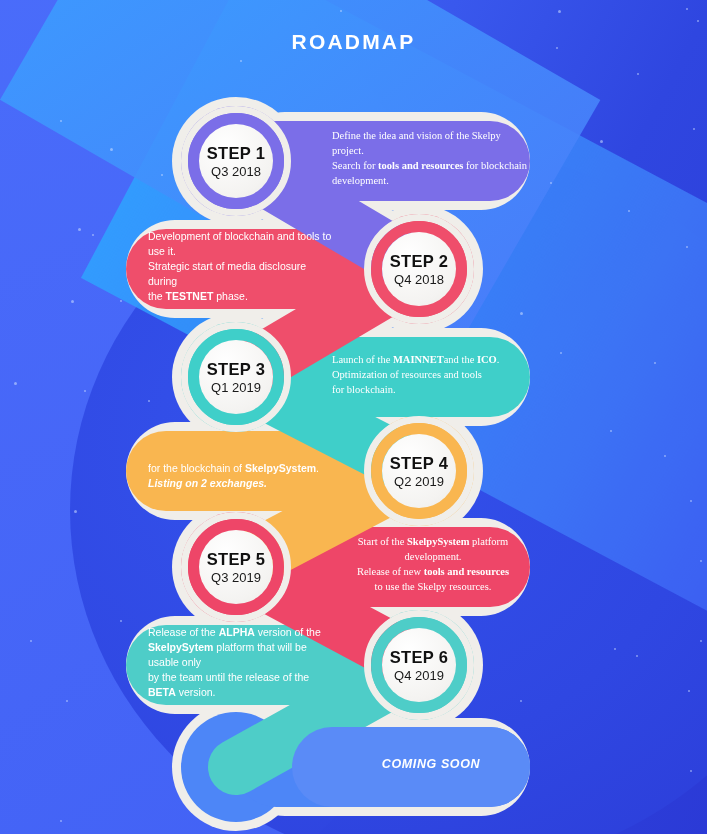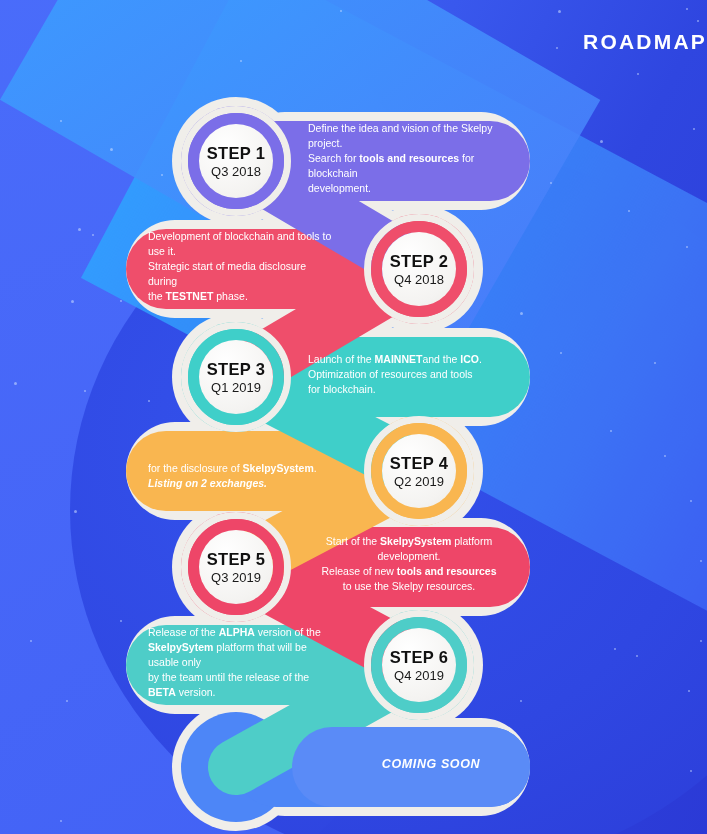--- a/index.html
+++ b/index.html
@@ -45,21 +45,21 @@
   }
   .stars{position:absolute;inset:0;pointer-events:none;}
   .star{position:absolute;border-radius:50%;background:#cfe0ff;opacity:.55;}
 
   
   .track{position:absolute;inset:0;}
 
   
   .title{
     position:absolute;left:0;right:0;top:30px;
-    text-align:right;color:#ffffff;
+    text-align:center;color:#ffffff;
     font-size:21px;font-weight:bold;letter-spacing:2.2px;
   }
 
   
   .row{position:absolute;left:0;width:707px;height:110px;}
   .r1{top:106px}.r2{top:214px}.r3{top:322px}.r4{top:416px}
   .r5{top:512px}.r6{top:610px}.r7{top:712px}
 
   
   .bubble{
@@ -68,21 +68,21 @@
     display:flex;align-items:center;
     box-sizing:border-box;
     color:#ffffff;
   }
   .bubble p{
     margin:0;font-size:10.5px;line-height:15px;
     color:#ffffff;
   }
   .bubble b{font-weight:bold;}
   .bubble i.bi{font-weight:bold;font-style:italic;}
-  .bubble-right{left:280px;width:230px;padding:0 0 0 28px;}
+  .bubble-right{left:304px;width:230px;padding:0 0 0 28px;font-family:Liberation Serif, serif;}
   .bubble-left{left:126px;width:236px;padding:0 28px 0 22px;}
   .bubble-coming{
     left:296px;width:234px;justify-content:center;padding:0;
   }
   .bubble-coming p{
     font-weight:bold;font-style:italic;font-size:12.5px;letter-spacing:.6px;margin-left:36px;
   }
 
   
   .node{
@@ -291,21 +291,21 @@
           <div class="inner" style="border-color: rgb(63, 207, 201);">
             <div class="disc">
               <div class="sname">STEP 3</div>
               <div class="sdate">Q1 2019</div>
             </div>
           </div>
         </div>
       </div>
       <div class="row r4" style="top: 416px;">
         <div class="bubble bubble-left">
-          <p><br><span>for the disclosure of </span><b>SkelpySystem</b><span>.</span><br><i class="bi">Listing on 2 exchanges.</i></p>
+          <p><br><span>for the blockchain of </span><b>SkelpySystem</b><span>.</span><br><i class="bi">Listing on 2 exchanges.</i></p>
         </div>
         <div class="node node-right">
           <div class="inner" style="border-color: rgb(249, 182, 80);">
             <div class="disc">
               <div class="sname">STEP 4</div>
               <div class="sdate">Q2 2019</div>
             </div>
           </div>
         </div>
       </div>

